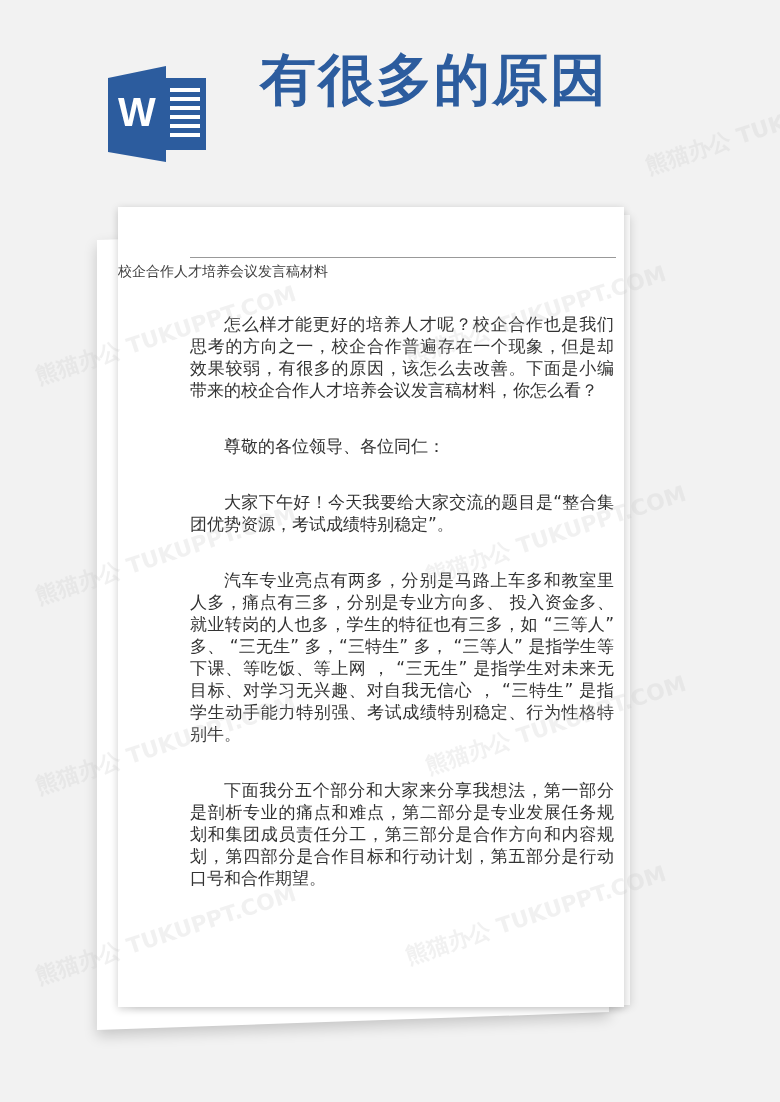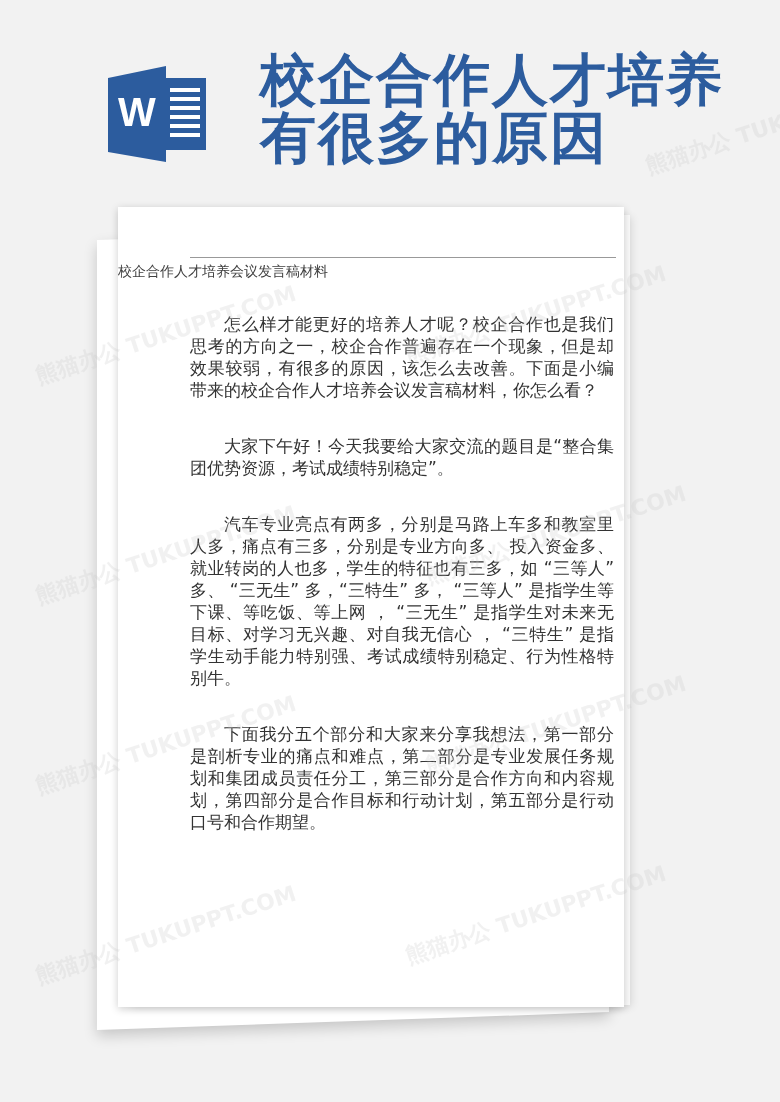--- a/index.html
+++ b/index.html
@@ -64,33 +64,33 @@
       <rect x="62" y="49" width="30" height="4"></rect>
       <rect x="62" y="58" width="30" height="4"></rect>
       <rect x="62" y="67" width="30" height="4"></rect>
     </g>
     <polygon points="0,12 58,0 58,96 0,86" fill="#2c5c9e"></polygon>
     <text x="29" y="60" text-anchor="middle" fill="#ffffff" font-size="40" font-weight="bold" font-family="Liberation Sans, sans-serif">W</text>
   </svg>
 </div>
 
 <div class="cover-title">
-  <div>校企合作人才培养</div>
   <div>有很多的原因</div>
 </div>
 
 <div class="sheet-back"></div>
 <div class="sheet-back2"></div>
 
 <div class="page">
   <div class="hdr-line"></div>
   <div class="doc-title">校企合作人才培养会议发言稿材料</div>
 
   <div class="body">
     <p class="indent">怎么样才能更好的培养人才呢？校企合作也是我们思考的方向之一，校企合作普遍存在一个现象，但是却效果较弱，有很多的原因，该怎么去改善。下面是小编带来的校企合作人才培养会议发言稿材料，你怎么看？</p>
+    <p class="indent p-gap-lg">尊敬的各位领导、各位同仁：</p>
     <p class="indent p-gap-lg">大家下午好！今天我要给大家交流的题目是“整合集团优势资源，考试成绩特别稳定”。</p>
     <p class="indent p-gap-lg">汽车专业亮点有两多，分别是马路上车多和教室里人多，痛点有三多，分别是专业方向多、 投入资金多、 就业转岗的人也多，学生的特征也有三多，如 “三等人” 多、 “三无生” 多，“三特生” 多， “三等人” 是指学生等下课、等吃饭、等上网 ， “三无生” 是指学生对未来无目标、对学习无兴趣、对自我无信心 ， “三特生” 是指学生动手能力特别强、考试成绩特别稳定、行为性格特别牛。</p>
     <p class="indent p-gap-lg">下面我分五个部分和大家来分享我想法，第一部分是剖析专业的痛点和难点，第二部分是专业发展任务规划和集团成员责任分工，第三部分是合作方向和内容规划，第四部分是合作目标和行动计划，第五部分是行动口号和合作期望。</p>
   </div>
 </div>
 
 <div class="watermark" style="left:30px;top:320px;">熊猫办公 TUKUPPT.COM</div>
 <div class="watermark" style="left:400px;top:300px;">熊猫办公 TUKUPPT.COM</div>
 <div class="watermark" style="left:30px;top:540px;">熊猫办公 TUKUPPT.COM</div>
 <div class="watermark" style="left:420px;top:520px;">熊猫办公 TUKUPPT.COM</div>

